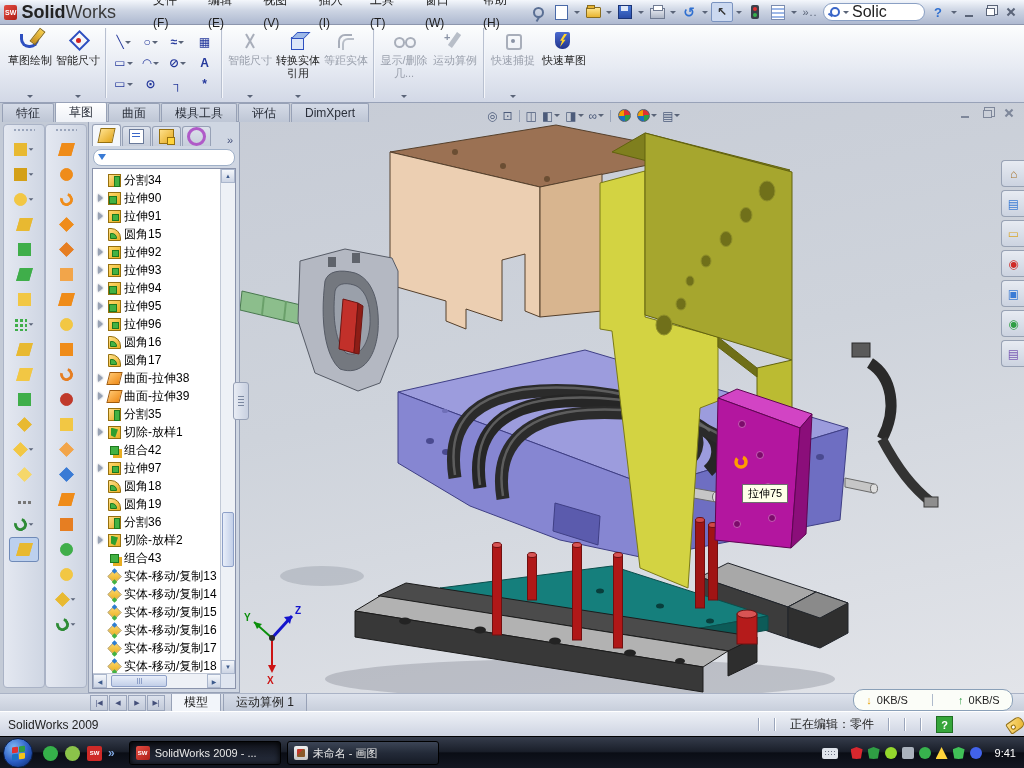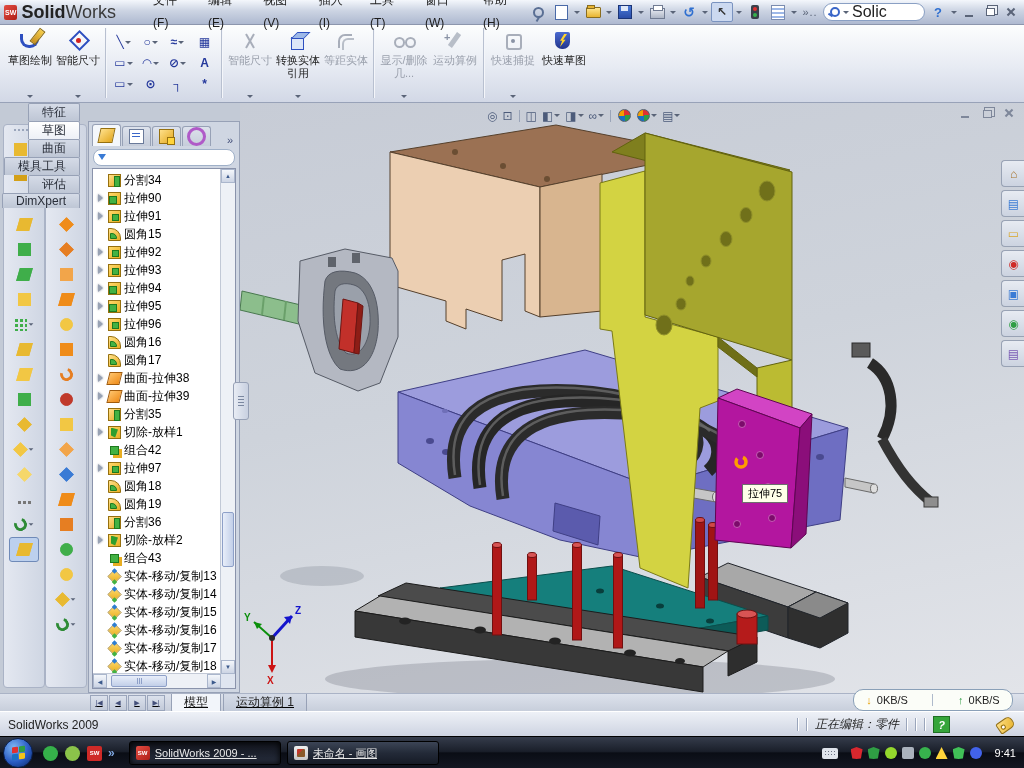--- a/index.html
+++ b/index.html
@@ -81,21 +81,21 @@
   .srow{display:flex;align-items:center;gap:4px;height:20px;color:#9aa0ac;font-size:11px;}
   .srow .dd{margin-left:auto;margin-right:2px;}
   .si{width:12px;height:12px;position:relative;flex:none;}
   .si-mirror::before{content:'';position:absolute;left:1px;top:1px;width:0;height:0;border-bottom:9px solid #b2b8c2;border-left:5px solid transparent;border-right:5px solid transparent;}
   .si-pattern{background-image:radial-gradient(#a8aeba 1.3px,transparent 1.7px);background-size:4px 4px;}
   .si-move::before{content:'';position:absolute;left:5px;top:1px;width:2px;height:10px;background:#a8aeba;}
   .si-move::after{content:'';position:absolute;left:1px;top:5px;width:10px;height:2px;background:#a8aeba;}
   .watermark{position:absolute;right:22px;top:26px;font-family:"Liberation Serif","DejaVu Serif",serif;
     font-size:56px;font-style:italic;color:#c6ccda;transform:skewX(-6deg);line-height:1;z-index:29;}
   
-  .tabstrip{position:absolute;left:2px;top:103px;height:19px;z-index:25;display:flex;align-items:flex-end;flex-direction:column;}
+  .tabstrip{position:absolute;left:2px;top:103px;height:19px;z-index:25;display:flex;align-items:flex-end;}
   .ctab{height:18px;padding:0 13px;display:flex;align-items:center;font-size:12px;color:#2a2f3a;
     background:linear-gradient(#d5dbe7,#bec6d5);border:1px solid #97a1b6;border-bottom:none;margin-right:1px;border-radius:2px 2px 0 0;}
   .ctab.on{background:linear-gradient(#ffffff,#edf0f6);height:19px;}
   
   .lt{position:absolute;top:124px;width:40px;height:562px;background:linear-gradient(90deg,#e4e8f1,#cfd6e3);
     border:1px solid #aab3c6;border-radius:4px;z-index:10;display:flex;flex-direction:column;align-items:center;}
   .grip{width:22px;height:5px;margin:3px 0 4px;background-image:radial-gradient(#9aa5bb 1px,transparent 1.4px);background-size:4px 4px;flex:none;}
   .ltb{width:30px;height:25px;display:flex;align-items:center;justify-content:center;gap:1px;flex:none;}
   .ltb.on{background:#bcd0ee;border:1px solid #6f8ab8;border-radius:3px;box-sizing:border-box;}
   .sh{width:13px;height:13px;position:relative;flex:none;box-sizing:border-box;}
@@ -176,33 +176,33 @@
     border-radius:4px 0 0 4px;display:flex;align-items:center;justify-content:center;font-size:12px;}
   .tooltip{position:absolute;left:502px;top:381px;background:#ffffe9;border:1px solid #6e6e6e;font-size:11px;color:#000;
     padding:1px 5px;z-index:9;white-space:nowrap;}
   .netwidget{position:absolute;left:853px;top:689px;width:158px;height:20px;z-index:45;background:#fbfdf8;
     border:1px solid #8aa0b8;border-radius:10px;display:flex;align-items:center;justify-content:space-around;font-size:11px;color:#222;}
   .netwidget .cell{display:flex;align-items:center;gap:5px;}
   .net-down{color:#e8a000;font-weight:bold;} .net-up{color:#2f9e44;font-weight:bold;}
   .netdiv{width:1px;height:12px;background:#aebacb;}
   
   .bottomstrip{position:absolute;left:0;top:693px;width:1024px;height:18px;z-index:20;
-    background:linear-gradient(#dde2ec,#c6cdda);border-top:1px solid #aab3c6;display:flex;align-items:center;text-decoration:underline;}
+    background:linear-gradient(#dde2ec,#c6cdda);border-top:1px solid #aab3c6;display:flex;align-items:center;}
   .bnav{display:flex;gap:1px;margin-left:90px;}
   .bnav-btn{width:16px;height:14px;background:linear-gradient(#dbe1ec,#c2cad9);border:1px solid #9aa5bb;
     font-size:7px;color:#44507a;display:flex;align-items:center;justify-content:center;}
   .btabs{display:flex;margin-left:6px;height:18px;}
   .btab{padding:0 12px;font-size:12px;color:#222;background:linear-gradient(#d5dbe7,#c2cad9);
     border:1px solid #97a1b6;border-top:none;margin-right:2px;display:flex;align-items:center;border-radius:0 0 2px 2px;}
   .btab.on{background:#f2f5fa;}
   
   .statusbar{position:absolute;left:0;top:711px;width:1024px;height:25px;z-index:30;
     background:linear-gradient(#eef1f7,#ccd2e0);border-top:1px solid #fff;display:flex;align-items:center;font-size:12px;color:#1c1c1c;}
   .statusbar .lefttext{margin-left:8px;}
-  .statusright{margin-left:auto;display:flex;align-items:center;gap:7px;padding-right:10px;font-style:italic;}
+  .statusright{margin-left:auto;display:flex;align-items:center;gap:14px;}
   .ssep{width:1px;height:13px;background:#9aa5bb;border-right:1px solid #fff;}
   .helpbadge{width:15px;height:15px;background:#35a53a;border:1px solid #1f6f23;color:#fff;font-size:11px;font-weight:bold;
     display:flex;align-items:center;justify-content:center;}
   .tagicon{width:15px;height:10px;background:linear-gradient(135deg,#ffe082,#e8b431);border:1px solid #96700f;
     border-radius:2px 5px 5px 2px;transform:rotate(-35deg);position:relative;margin-left:40px;}
   .tagicon::before{content:'';position:absolute;left:2px;top:3px;width:3px;height:3px;border-radius:50%;background:#fff;border:1px solid #96700f;}
   
   .taskbar{position:absolute;left:0;top:736px;width:1024px;height:32px;z-index:50;
     background:linear-gradient(#353c4b 0%,#1a1f2a 45%,#0a0d15 50%,#141823 100%);border-top:1px solid #000;display:flex;align-items:center;}
   .orb{width:28px;height:28px;margin-left:3px;border-radius:50%;flex:none;
@@ -216,21 +216,21 @@
   .tr-tri{clip-path:polygon(50% 0,100% 100%,0 100%);}
   .chevron{color:#7ea6e0;font-size:12px;font-weight:bold;margin-left:6px;}
   .tasks{display:flex;gap:6px;margin-left:14px;}
   .task-btn{width:152px;height:24px;border-radius:3px;border:1px solid #000;display:flex;align-items:center;gap:5px;padding:0 6px;box-sizing:border-box;
     background:linear-gradient(#3c4556,#232a38 50%,#161b26);color:#e8e8e8;font-size:11px;white-space:nowrap;overflow:hidden;}
   .task-btn.on{background:linear-gradient(#11141c,#1e2330 60%,#2a3142);box-shadow:inset 0 0 6px #000;}
   .tb-ic{width:14px;height:14px;flex:none;display:flex;align-items:center;justify-content:center;border-radius:2px;color:#fff;font-size:6px;font-weight:bold;}
   .tb-ic.sw{background:linear-gradient(135deg,#e34d43,#b01f17);}
   .tb-ic.paint{background:linear-gradient(#efefef,#c8c8c8);position:relative;}
   .tb-ic.paint::after{content:'';position:absolute;left:3px;top:3px;width:8px;height:8px;background:linear-gradient(135deg,#c0392b 40%,#8a5a2a 40%);border-radius:1px;}
-  .tb-label{overflow:hidden;text-overflow:ellipsis;text-decoration:underline;}
+  .tb-label{overflow:hidden;text-overflow:ellipsis;}
   .traybox{margin-left:auto;display:flex;align-items:center;gap:5px;padding-right:8px;}
   .kbd{width:16px;height:11px;background:#dfe3ea;border-radius:2px;position:relative;margin-right:8px;}
   .kbd::after{content:'';position:absolute;left:2px;top:2px;right:2px;bottom:2px;background-image:radial-gradient(#6a7080 0.8px,transparent 1px);background-size:3px 3px;}
   .tray-ic{width:12px;height:12px;flex:none;}
   .clock{color:#fff;font-size:11px;margin-left:8px;}
 </style>
 </head>
 <body>
 
 <div id="screen">

